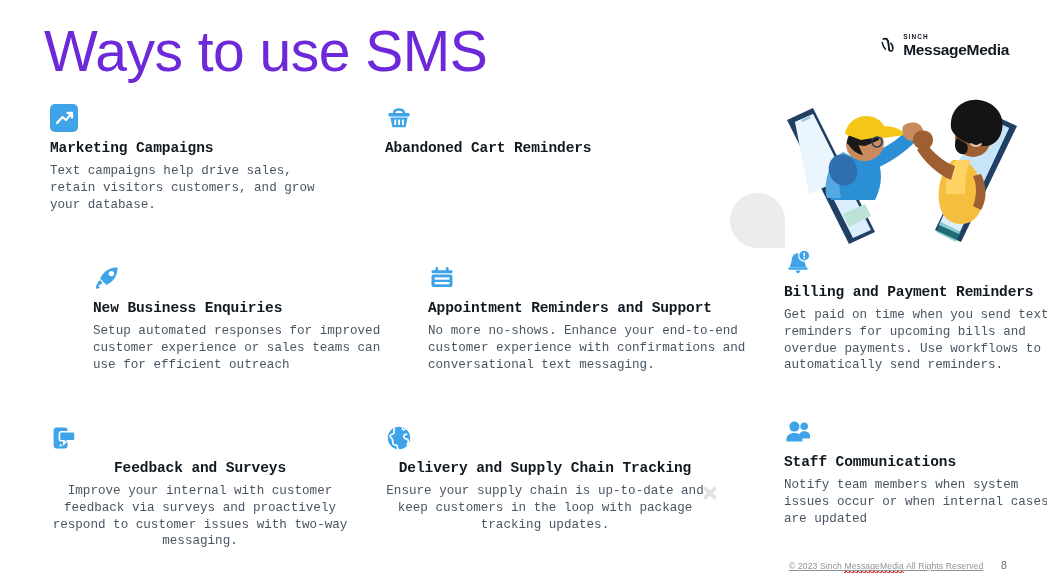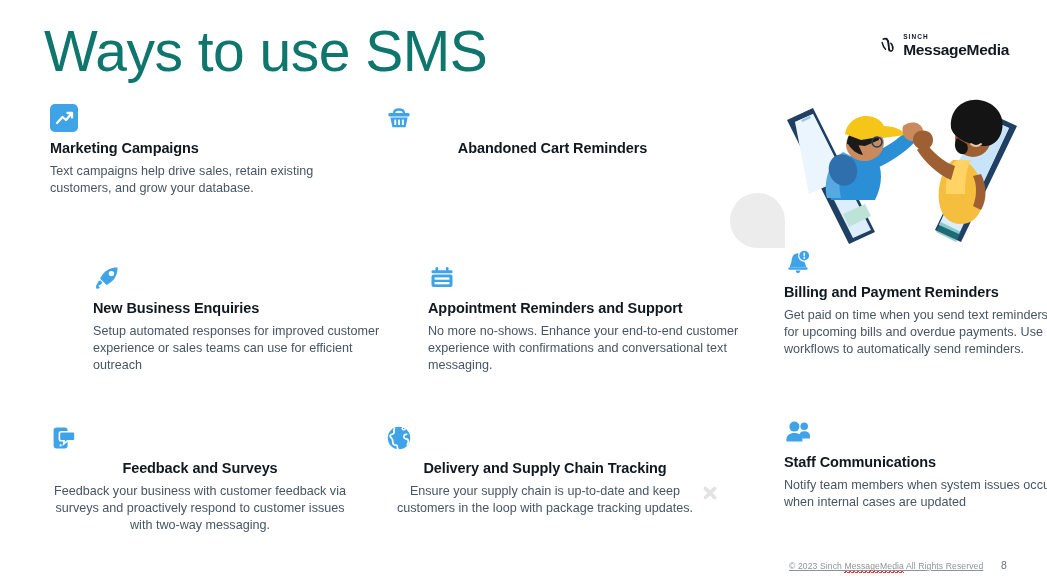--- a/index.html
+++ b/index.html
@@ -15,21 +15,21 @@
     background: #ffffff;
   }
 
   
   .slide-title {
     position: absolute;
     left: 44px; top: 22px;
     font-size: 57px;
     font-weight: 300;
     letter-spacing: -0.5px;
-    color: #0f766e;
+    color: #6d28d9;
     line-height: 1.05;
     white-space: nowrap;
   }
 
   
   .logo {
     position: absolute;
     right: 38px; top: 34px;
     display: flex;
     align-items: center;
@@ -40,21 +40,21 @@
   .logo-sinch {
     font-size: 6.5px; font-weight: 700; letter-spacing: 1.1px;
     color: #101820; margin-bottom: 1px;
   }
   .logo-mm {
     font-size: 15.5px; font-weight: 700; letter-spacing: -0.3px;
     color: #101820;
   }
 
   
-  .feature { position: absolute; }
+  .feature { position: absolute; font-family: Liberation Mono, monospace; }
   .feature .ficon { display: block; margin-bottom: 8px; }
   .feature h3 {
     font-size: 14.5px;
     font-weight: 700;
     color: #101820;
     letter-spacing: -0.1px;
     margin-bottom: 7px;
     white-space: nowrap;
   }
   .feature p {
@@ -66,21 +66,21 @@
 
   
   .c1 { left: 50px; }
   .c2 { left: 385px; }
   .c3 { left: 770px; margin-left: 14px; }
   .r1 { top: 104px; }
   .r2 { top: 264px; margin-left: 43px; }
   .r3 { top: 424px; text-align: center; }
 
   .f-marketing   { width: 290px; }
-  .f-cart        { width: 335px; text-align: center; }
+  .f-cart        { width: 335px; }
   .f-newbiz      { width: 300px; }
   .f-appt        { width: 335px; }
   .f-billing     { width: 275px; top: 248px; }
   .f-feedback    { width: 300px; }
   .f-delivery    { width: 320px; }
   .f-staff       { width: 285px; top: 418px; }
 
   
   .illustration {
     position: absolute;
@@ -210,21 +210,21 @@
     </g>
   </svg>
 
   <div class="feature f-marketing c1 r1">
     <svg class="ficon" width="28" height="28" viewBox="0 0 28 28">
       <rect width="28" height="28" rx="5" fill="#3FA3E8"></rect>
       <path d="M7 19 L12.5 13 L16 16 L21.5 9.5" fill="none" stroke="#ffffff" stroke-width="2.3" stroke-linecap="round" stroke-linejoin="round"></path>
       <path d="M17.5 9 H22 V13.5" fill="none" stroke="#ffffff" stroke-width="2.3" stroke-linecap="round" stroke-linejoin="round"></path>
     </svg>
     <h3>Marketing Campaigns</h3>
-    <p>Text campaigns help drive sales, retain existing customers, and grow your database.</p>
+    <p>Text campaigns help drive sales, retain visitors customers, and grow your database.</p>
   </div>
 
   <div class="feature f-cart c2 r1">
     <svg class="ficon" width="28" height="28" viewBox="0 0 28 28">
       <path d="M9 9 C9.6 4.4 18.4 4.4 19 9" fill="none" stroke="#3FA3E8" stroke-width="2.4" stroke-linecap="round"></path>
       <rect x="3.5" y="9" width="21" height="3.4" rx="1.2" fill="#3FA3E8"></rect>
       <path d="M5.4 13.4 H22.6 L20.6 23.2 H7.4 Z" fill="#3FA3E8"></path>
       <rect x="9.3" y="15.6" width="1.9" height="5.4" fill="#ffffff"></rect>
       <rect x="13.1" y="15.6" width="1.9" height="5.4" fill="#ffffff"></rect>
       <rect x="16.9" y="15.6" width="1.9" height="5.4" fill="#ffffff"></rect>
@@ -270,21 +270,21 @@
     <p>Get paid on time when you send text reminders for upcoming bills and overdue payments. Use workflows to automatically send reminders.</p>
   </div>
 
   <div class="feature f-feedback c1 r3">
     <svg class="ficon" width="28" height="28" viewBox="0 0 28 28">
       <rect x="3.6" y="3.4" width="14" height="21.2" rx="3" fill="#3FA3E8"></rect>
       <circle cx="10.6" cy="21.4" r="1.1" fill="#ffffff"></circle>
       <path d="M11.2 7.8 H23.2 C24.3 7.8 25 8.6 25 9.6 V15 C25 16.1 24.3 16.8 23.2 16.8 H17.4 L13.6 20 L14.1 16.8 H11.2 C10.1 16.8 9.4 16.1 9.4 15 V9.6 C9.4 8.6 10.1 7.8 11.2 7.8 Z" fill="#3FA3E8" stroke="#ffffff" stroke-width="1.6"></path>
     </svg>
     <h3>Feedback and Surveys</h3>
-    <p>Feedback your business with customer feedback via surveys and proactively respond to customer issues with two-way messaging.</p>
+    <p>Improve your internal with customer feedback via surveys and proactively respond to customer issues with two-way messaging.</p>
   </div>
 
   <div class="feature f-delivery c2 r3">
     <svg class="ficon" width="28" height="28" viewBox="0 0 28 28">
       <circle cx="14" cy="14" r="11.2" fill="#3FA3E8"></circle>
       <path d="M9.4 4.6 C8.2 6.6 9.6 7.4 9 9 C8.4 10.6 6 9.8 5.2 11.4 C4.4 13 6.6 13.8 7.4 15.4 C8.2 17 7 19 8.8 20.6 C10.2 21.8 11.2 20.2 12 21.6 C12.6 22.6 12 24 13 24.9" fill="none" stroke="#ffffff" stroke-width="1.7" stroke-linecap="round"></path>
       <path d="M17.4 3.8 C16.6 5.6 18.6 6.2 19.8 5.4 C21 4.6 20.4 3.6 19 3.2" fill="none" stroke="#ffffff" stroke-width="1.5" stroke-linecap="round"></path>
       <path d="M21.6 10.4 C19.6 10 18.4 11.6 19 13.4 C19.6 15.2 22 14.6 23 16 C23.8 17.2 23 19.4 22.2 20.6" fill="none" stroke="#ffffff" stroke-width="1.7" stroke-linecap="round"></path>
     </svg>
     <h3>Delivery and Supply Chain Tracking</h3>

